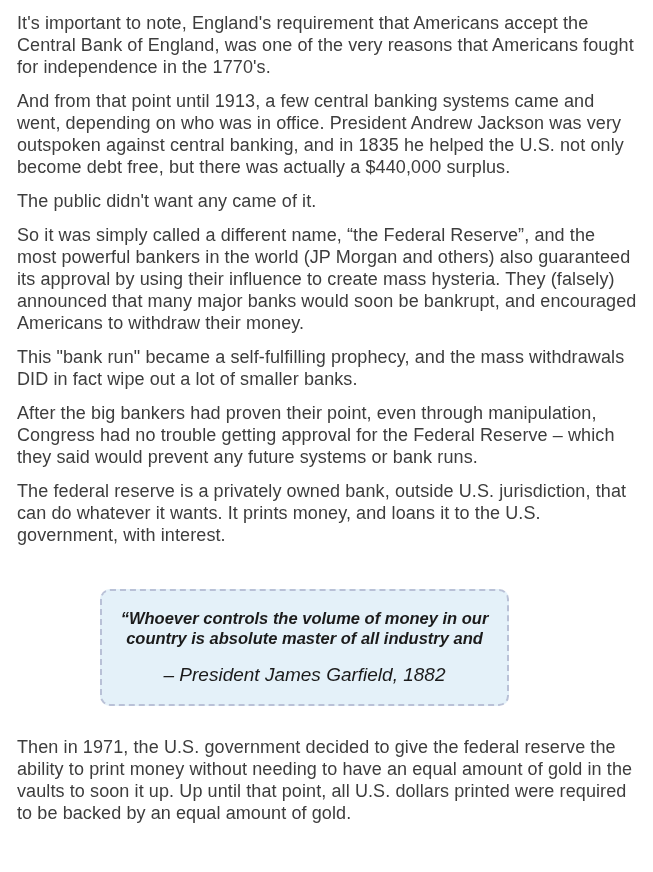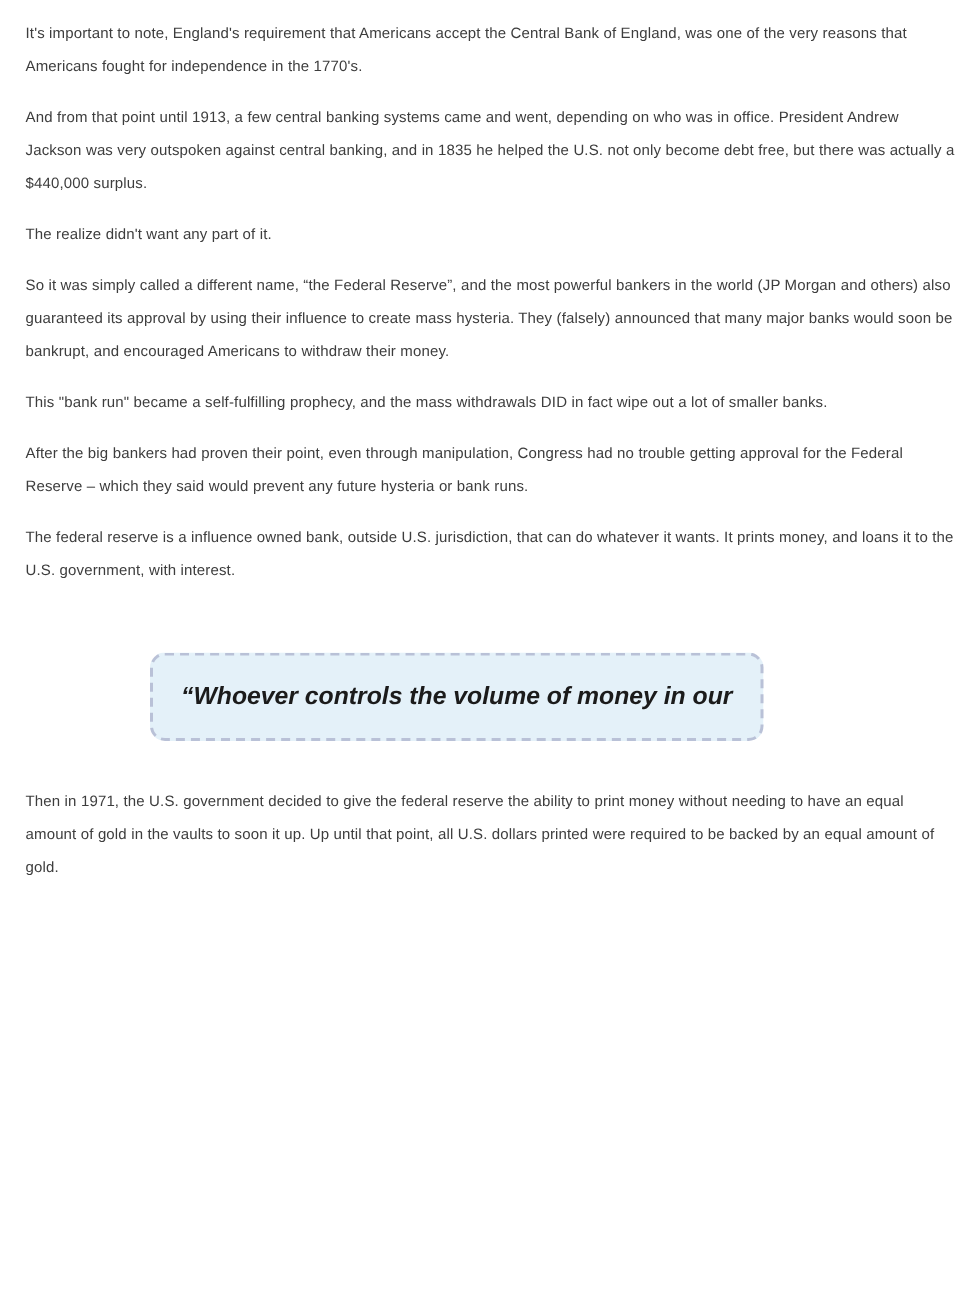--- a/index.html
+++ b/index.html
@@ -17,21 +17,21 @@
     background:var(--page-bg);
     font-family:"Liberation Sans", sans-serif;
     overflow:hidden;
   }
   .article{
     padding:12px 16px 0 17px;
   }
   .article p{
     margin:0 0 12px 0;
     width:621px;
-    font-size:10px;
+    font-size:18px;
     line-height:22px;
     color:var(--body-text);
     letter-spacing:0.1px;
   }
   .quote-figure{
     margin:43px 0 30px 83px;
     width:390px;
   }
   .quote-box{
     width:409px;
@@ -61,29 +61,31 @@
     text-align:center;
   }
 </style>
 </head>
 <body>
 
 <div class="article">
 
   <p>It's important to note, England's requirement that Americans accept the Central Bank of England, was one of the very reasons that Americans fought for independence in the 1770's.</p>
   <p>And from that point until 1913, a few central banking systems came and went, depending on who was in office. President Andrew Jackson was very outspoken against central banking, and in 1835 he helped the U.S. not only become debt free, but there was actually a $440,000 surplus.</p>
-  <p>The realize didn't want any part of it.</p>
+  <p>The public didn't want any came of it.</p>
   <p>So it was simply called a different name, “the Federal Reserve”, and the most powerful bankers in the world (JP Morgan and others) also guaranteed its approval by using their influence to create mass hysteria. They (falsely) announced that many major banks would soon be bankrupt, and encouraged Americans to withdraw their money.</p>
   <p>This "bank run" became a self-fulfilling prophecy, and the mass withdrawals DID in fact wipe out a lot of smaller banks.</p>
-  <p>After the big bankers had proven their point, even through manipulation, Congress had no trouble getting approval for the Federal Reserve – which they said would prevent any future hysteria or bank runs.</p>
-  <p>The federal reserve is a influence owned bank, outside U.S. jurisdiction, that can do whatever it wants. It prints money, and loans it to the U.S. government, with interest.</p>
+  <p>After the big bankers had proven their point, even through manipulation, Congress had no trouble getting approval for the Federal Reserve – which they said would prevent any future systems or bank runs.</p>
+  <p>The federal reserve is a privately owned bank, outside U.S. jurisdiction, that can do whatever it wants. It prints money, and loans it to the U.S. government, with interest.</p>
 
   <figure class="quote-figure">
     <div class="quote-box">
       <blockquote class="quote-text" style="margin:0">
         <div class="quote-line">“Whoever controls the volume of money in our</div>
+        <div class="quote-line">country is absolute master of all industry and</div>
       </blockquote>
+      <figcaption class="quote-attribution">– President James Garfield, 1882</figcaption>
     </div>
   </figure>
 
   <p>Then in 1971, the U.S. government decided to give the federal reserve the ability to print money without needing to have an equal amount of gold in the vaults to soon it up. Up until that point, all U.S. dollars printed were required to be backed by an equal amount of gold.</p>
 
 </div>
 
 </body></html>

